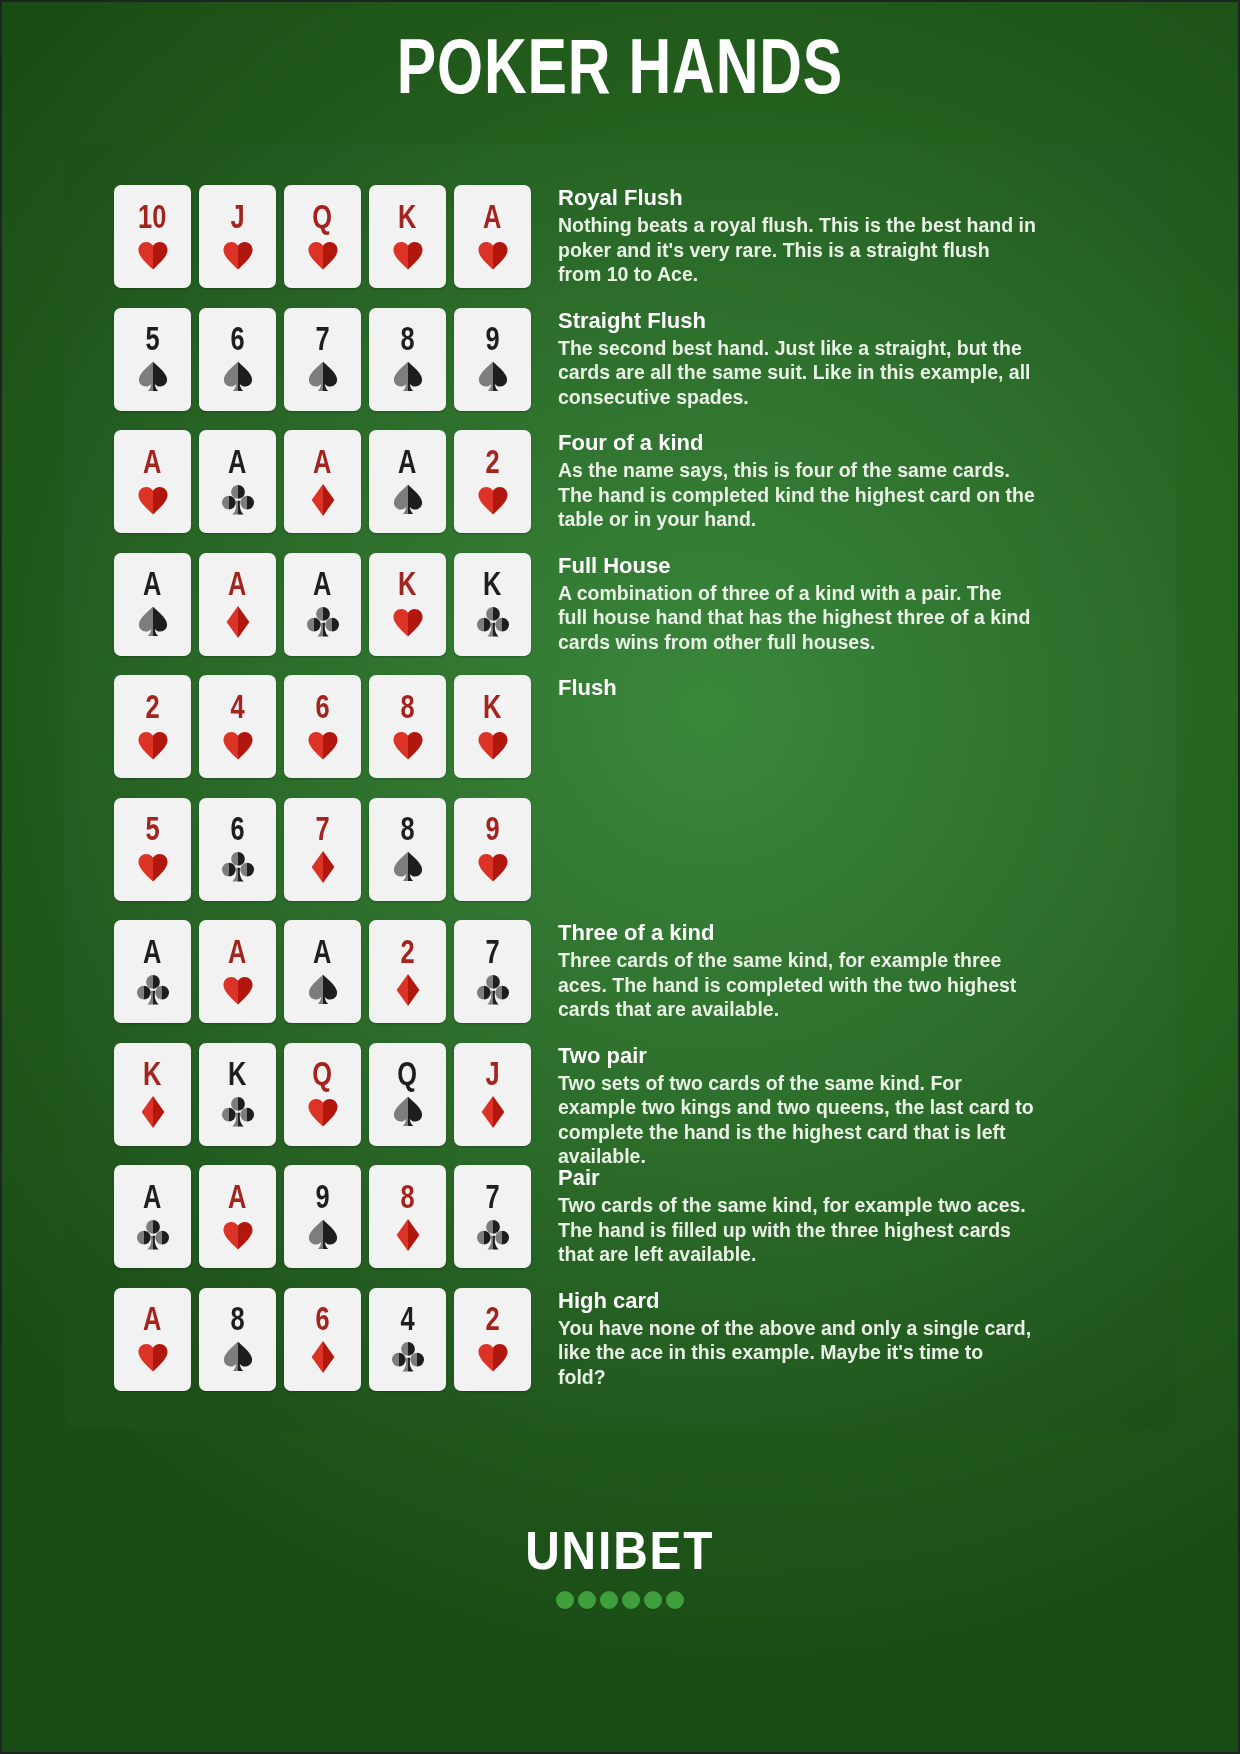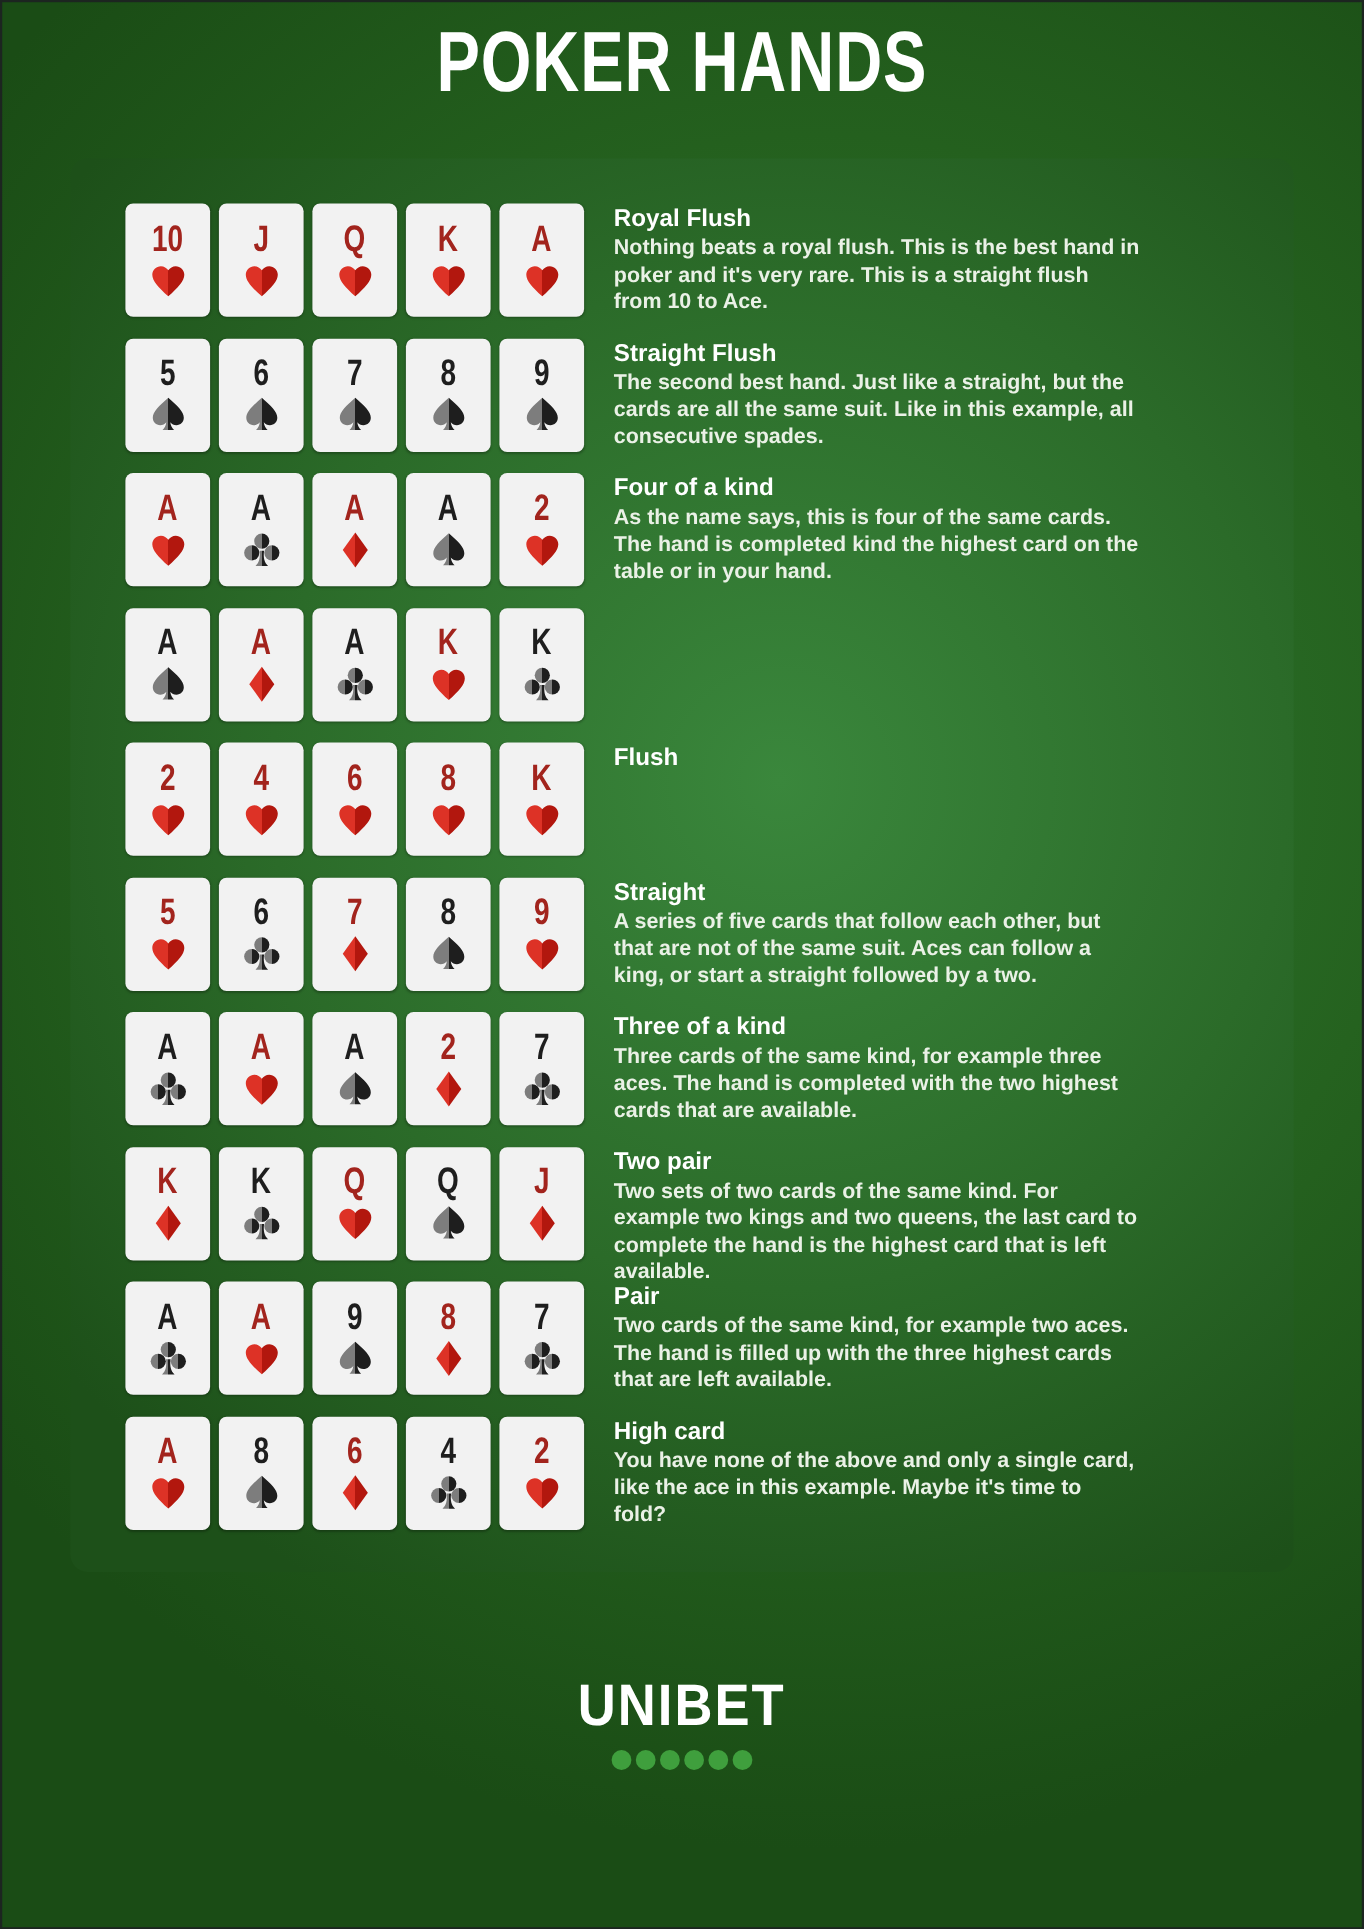--- a/index.html
+++ b/index.html
@@ -4,21 +4,21 @@
 <style>
   html,body{margin:0;padding:0;}
   body{
     width:1240px;height:1754px;position:relative;overflow:hidden;
     font-family:"Liberation Sans", sans-serif;
     background:radial-gradient(circle 980px at 60% 40%, #2f7a31 0%, #25621f 55%, #1a4c15 100%);
     box-sizing:border-box;
   }
   .frame{position:absolute;inset:0;border:2px solid #1c2520;pointer-events:none;z-index:50;}
   
-  .title-wrap{width:100%;text-align:center;padding-top:18px;}
+  .title-wrap{width:100%;text-align:center;padding-top:28px;}
   .title{
     display:inline-block;color:#ffffff;font-weight:bold;font-size:74px;line-height:1;
     letter-spacing:1px;transform:scale(.80,1.05);transform-origin:center top;
   }
   
   .panel{
     position:absolute;left:64px;top:144px;width:1112px;height:1285px;
     border-radius:16px;
     background:radial-gradient(circle 840px at 58% 44%, #3a873c 0%, #2b6b29 55%, #1d5019 100%);
     padding:41px 0 0 50px;box-sizing:border-box;
@@ -233,20 +233,24 @@
               <use href="#sym-heart" fill="url(#g-red)"></use>
             </svg>
           </div>
           <div class="card">
             <span class="rank blk">K</span>
             <svg class="suit" viewBox="0 0 24 24">
               <use href="#sym-club" fill="url(#g-blk)"></use>
             </svg>
           </div>
         </div>
+        <div class="text">
+          <h3>Full House</h3>
+          <p>A combination of three of a kind with a pair. The full house hand that has the highest three of a kind cards wins from other full houses.</p>
+        </div>
       </div>
       <div class="row">
         <div class="cards">
           <div class="card">
             <span class="rank red">2</span>
             <svg class="suit" viewBox="0 0 24 24">
               <use href="#sym-heart" fill="url(#g-red)"></use>
             </svg>
           </div>
           <div class="card">
@@ -303,24 +307,20 @@
             <svg class="suit" viewBox="0 0 24 24">
               <use href="#sym-spade" fill="url(#g-blk)"></use>
             </svg>
           </div>
           <div class="card">
             <span class="rank red">9</span>
             <svg class="suit" viewBox="0 0 24 24">
               <use href="#sym-heart" fill="url(#g-red)"></use>
             </svg>
           </div>
-        </div>
-        <div class="text">
-          <h3>Straight</h3>
-          <p>A series of five cards that follow each other, but that are not of the same suit. Aces can follow a king, or start a straight followed by a two.</p>
         </div>
       </div>
       <div class="row">
         <div class="cards">
           <div class="card">
             <span class="rank blk">A</span>
             <svg class="suit" viewBox="0 0 24 24">
               <use href="#sym-club" fill="url(#g-blk)"></use>
             </svg>
           </div>

